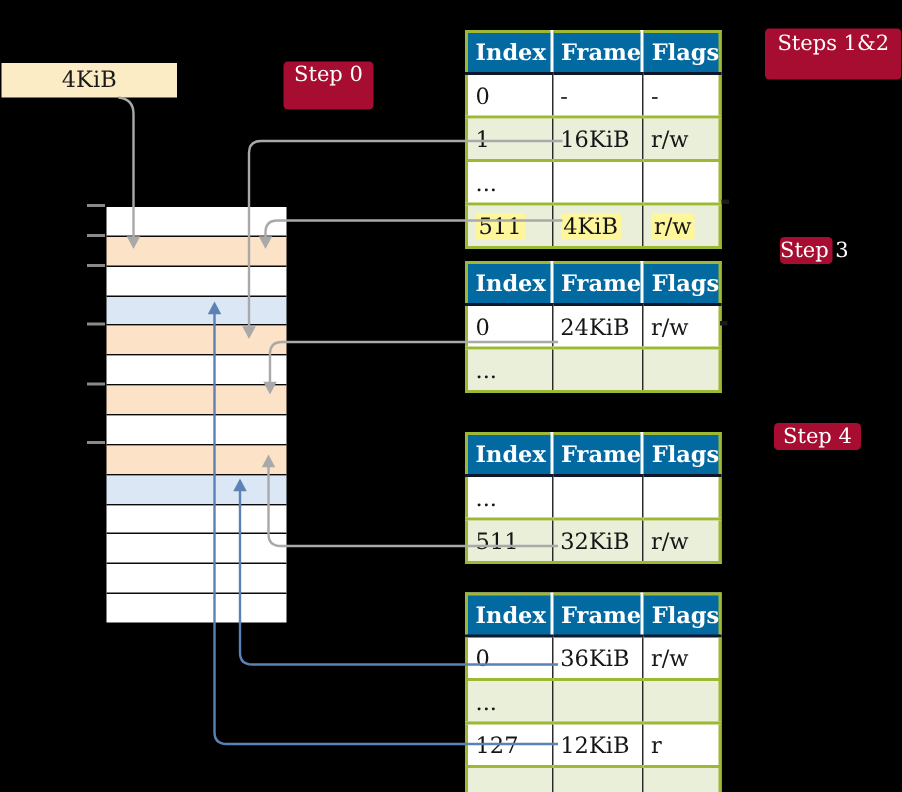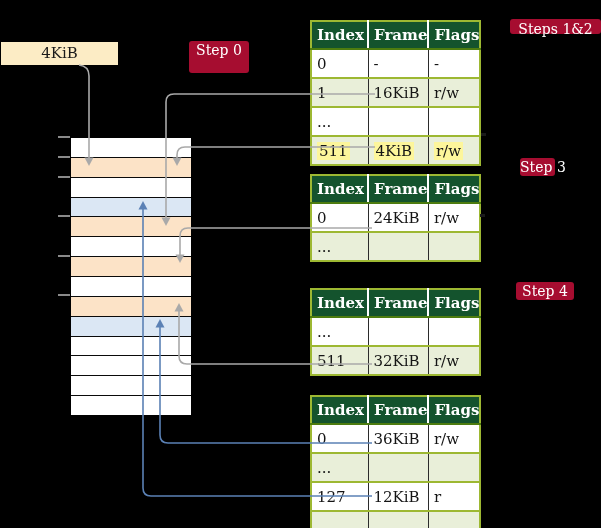--- a/index.html
+++ b/index.html
@@ -21,23 +21,23 @@
     border:1px solid #000; display:flex; flex-direction:column;
   }
   .mem-row { flex:1 1 auto; border-bottom:1px solid #0a0a0a; }
   .mem-row:last-child { border-bottom:none; }
   .tick { position:absolute; width:12px; height:2px; background:#8a8a8a; }
   .ptable {
     position:absolute; left:310px; border-collapse:collapse;
     table-layout:fixed; background:#fff; border:2px solid #9db832;
   }
   .ptable th {
-    background:#14532d; color:#fff; font-size:15px; font-weight:bold;
+    background:#0369a1; color:#fff; font-size:15px; font-weight:bold;
     text-align:left; padding:0 0 0 5px; height:26px;
-    border-right:2px solid #fff; border-bottom:2px solid #4d7c0f;
+    border-right:2px solid #fff; border-bottom:2px solid #0f172a;
   }
   .ptable th:last-child { border-right:none; }
   .ptable td {
     font-size:15px; color:#151515; padding:0 0 0 5px; height:27px;
     border-right:1px solid #2b2b2b; border-top:2px solid #9db832;
     vertical-align:middle; overflow:hidden; white-space:nowrap;
   }
   .ptable td:last-child { border-right:none; }
   .ptable tr.shaded td { background:#e9efd9; }
   .hl { background:#fdf69b; padding:0 2px; }
@@ -197,21 +197,21 @@
           </tr>
           <tr class="shaded">
             <td>...</td>
             <td></td>
             <td></td>
           </tr>
         </tbody>
       </table>
     </div>
   <div id="badges">
-      <div class="badge" style="left: 510px; top: 19px; width: 91px; height: 15px; line-height: 21px;">Steps 1&amp;2</div>
+      <div class="badge" style="left: 510px; top: 19px; width: 91px; height: 34px; line-height: 21px;">Steps 1&amp;2</div>
       <div class="badge" style="left: 189px; top: 41px; width: 60px; height: 32px; line-height: 18px;">Step 0</div>
       <div class="badge" style="left: 520px; top: 158px; width: 35px; height: 18px; line-height: 18px;">Step 3</div>
       <div class="badge" style="left: 516px; top: 282px; width: 58px; height: 18px; line-height: 18px;">Step 4</div>
     </div>
   <div id="markers">
       <div class="marker" style="left: 481px; top: 133px;"></div>
       <div class="marker" style="left: 480px; top: 214px;"></div>
     </div>
 
   <svg id="arrow-layer" class="overlay" width="601" height="528">

